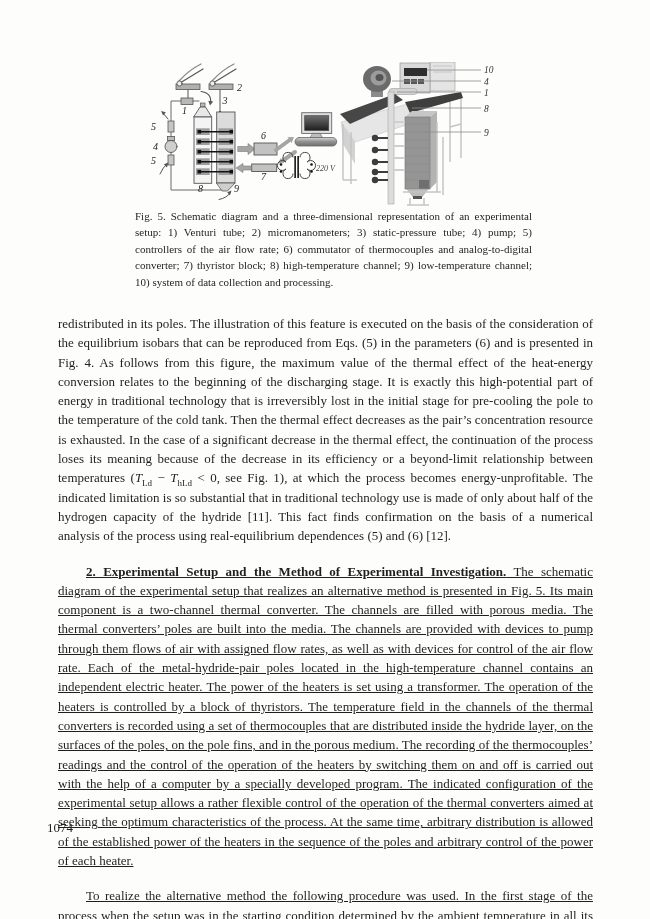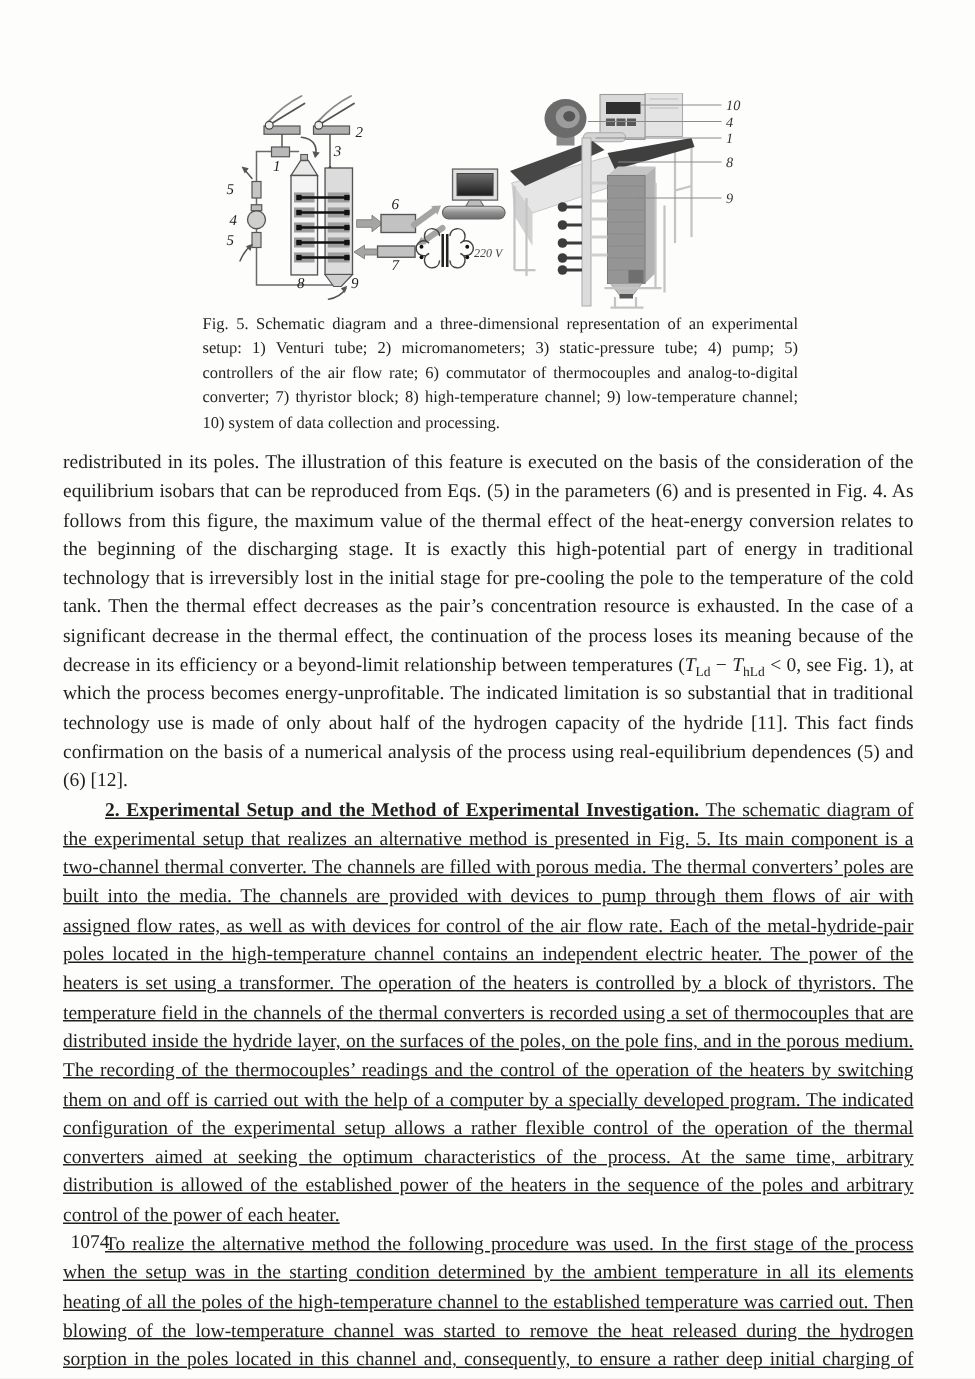--- a/index.html
+++ b/index.html
@@ -17,21 +17,21 @@
     position:absolute;left:135px;top:208px;width:397px;
     font-size:11px;line-height:16.4px;
     text-align:justify;
   }
   .body-text{
     position:absolute;left:42px;top:298px;width:567px;
     font-size:13px;line-height:19.3px;
     text-align:justify;
     hyphens:auto;
   }
-  .body-text p{margin:0;}
+  .body-text p{margin:16px;}
   .body-text p.indent{text-indent:28px;text-decoration:underline;}
   .body-text sub{font-size:9px;line-height:0;}
   .body-text em{font-style:italic;}
   .page-number{
     position:absolute;left:47px;top:820px;
     font-size:13px;
   }
   svg .lbl{font-family:"Liberation Serif","DejaVu Serif",serif;font-style:italic;font-size:10px;fill:#222;}
   svg .lbl3d{font-family:"Liberation Serif","DejaVu Serif",serif;font-style:italic;font-size:9.5px;fill:#333;}
   svg .volt{font-family:"Liberation Serif","DejaVu Serif",serif;font-style:italic;font-size:8px;fill:#444;}

